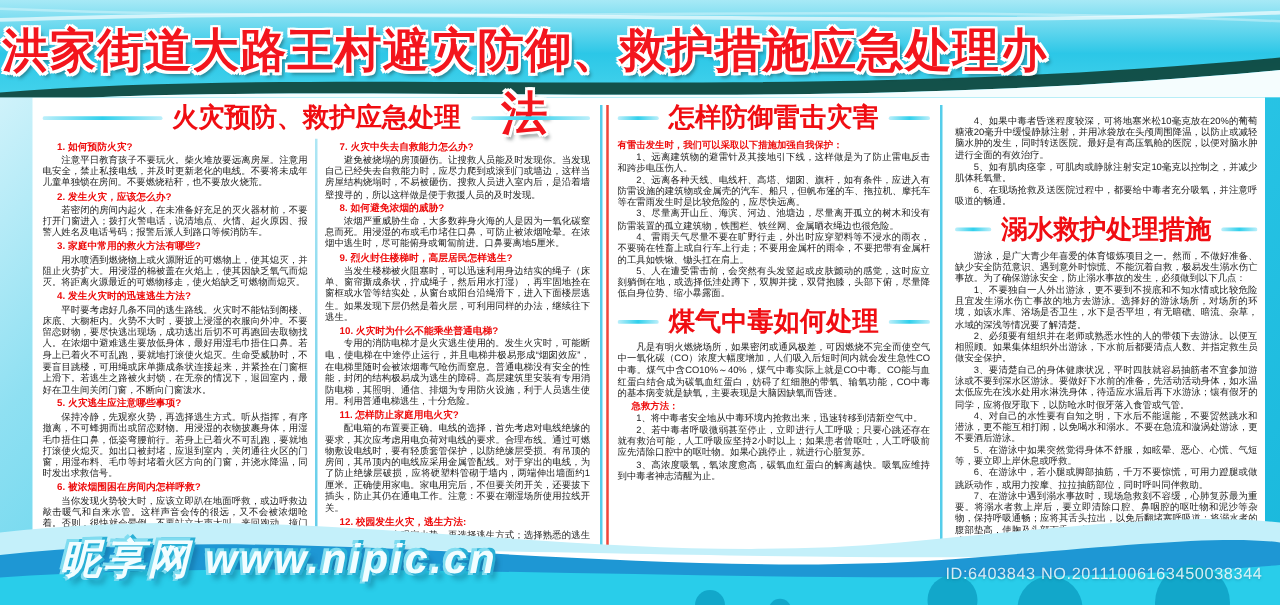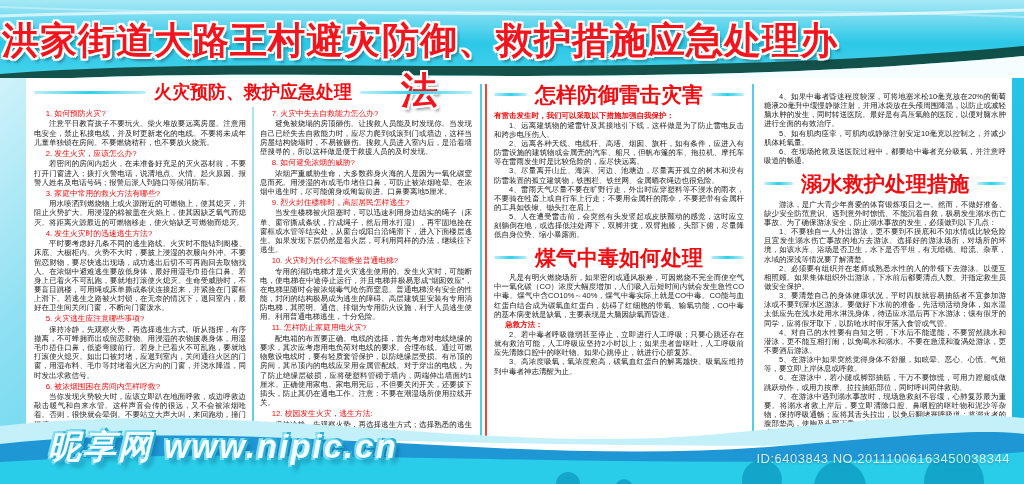--- a/index.html
+++ b/index.html
@@ -21,24 +21,24 @@
   .col3{left:494px;top:80px;width:250px;height:376px;}
   .col4{left:764px;top:80px;width:242px;height:380px;}
   .fire-cols{display:flex;}
   .fire-col{width:212px;overflow:hidden;}
   .vsep{width:2px;margin:0 6px;background:linear-gradient(#aee6f4,#55c9e8);flex:0 0 2px;}
   
   .sec-head{display:flex;align-items:center;margin:2px 0 3px 0;}
   .sec-head .hline{flex:1;height:3px;border-radius:2px;
     background:linear-gradient(90deg,#bdeffa,#2fd0ec,#bdeffa);}
   .sec-title{margin:0 8px;font-weight:bold;color:#f00d12;white-space:nowrap;}
-  .sec-title.big{font-size:18px;}
+  .sec-title.big{font-size:21px;}
   .sec-title.mid{font-size:21px;}
   
-  .q{color:#ee0d0d;font-weight:normal;font-size:7.8px;text-indent:1.5em;margin:2px 0 1px 0;}
+  .q{color:#ee0d0d;font-weight:bold;font-size:7.8px;text-indent:1.5em;margin:2px 0 1px 0;}
   .a,.item,.intro{margin:0;text-indent:2em;text-align:justify;}
   .red-line{color:#ee0d0d;font-weight:bold;margin:1px 0;text-align:justify;}
   .red-line.indent{text-indent:1.5em;}
   
   .vdiv{position:absolute;top:84px;height:362px;width:2px;background:#55cdea;}
   .vdiv.red{background:#f0463a;width:2px;}
   
   .bottom-waves{position:absolute;left:0;bottom:0;width:1024px;height:92px;pointer-events:none;}
   
   .wm-left{position:absolute;left:48px;bottom:14px;font-size:33px;font-weight:bold;
@@ -120,20 +120,21 @@
     <p class="item">3、尽量离开山丘、海滨、河边、池塘边，尽量离开孤立的树木和没有防雷装置的孤立建筑物，铁围栏、铁丝网、金属晒衣绳边也很危险。</p>
     <p class="item">4、雷雨天气尽量不要在旷野行走，外出时应穿塑料等不浸水的雨衣，不要骑在牲畜上或自行车上行走；不要用金属杆的雨伞，不要把带有金属杆的工具如铁锹、锄头扛在肩上。</p>
     <p class="item">5、人在遭受雷击前，会突然有头发竖起或皮肤颤动的感觉，这时应立刻躺倒在地，或选择低洼处蹲下，双脚并拢，双臂抱膝，头部下俯，尽量降低自身位势、缩小暴露面。</p>
     <div class="sec-head" style="margin-top:5px;">
       <span class="hline"></span>
       <span class="sec-title mid">煤气中毒如何处理</span>
       <span class="hline"></span>
     </div>
     <p class="intro">凡是有明火燃烧场所，如果密闭或通风极差，可因燃烧不完全而使空气中一氧化碳（CO）浓度大幅度增加，人们吸入后短时间内就会发生急性CO中毒。煤气中含CO10%～40%，煤气中毒实际上就是CO中毒。CO能与血红蛋白结合成为碳氧血红蛋白，妨碍了红细胞的带氧、输氧功能，CO中毒的基本病变就是缺氧，主要表现是大脑因缺氧而昏迷。</p>
     <p class="red-line indent">急救方法：</p>
+    <p class="item">1、将中毒者安全地从中毒环境内抢救出来，迅速转移到清新空气中。</p>
     <p class="item">2、若中毒者呼吸微弱甚至停止，立即进行人工呼吸；只要心跳还存在就有救治可能，人工呼吸应坚持2小时以上；如果患者曾呕吐，人工呼吸前应先清除口腔中的呕吐物。如果心跳停止，就进行心脏复苏。</p>
     <p class="item">3、高浓度吸氧，氧浓度愈高，碳氧血红蛋白的解离越快。吸氧应维持到中毒者神志清醒为止。</p>
   </div>
 
   <div class="col col4">
     <p class="item" style="margin-top:12px;">4、如果中毒者昏迷程度较深，可将地塞米松10毫克放在20%的葡萄糖液20毫升中缓慢静脉注射，并用冰袋放在头颅周围降温，以防止或减轻脑水肿的发生，同时转送医院。最好是有高压氧舱的医院，以便对脑水肿进行全面的有效治疗。</p>
     <p class="item">5、如有肌肉痉挛，可肌肉或静脉注射安定10毫克以控制之，并减少肌体耗氧量。</p>
     <p class="item">6、在现场抢救及送医院过程中，都要给中毒者充分吸氧，并注意呼吸道的畅通。</p>
     <div class="sec-head" style="margin-top:6px;">
       <span class="hline"></span>

